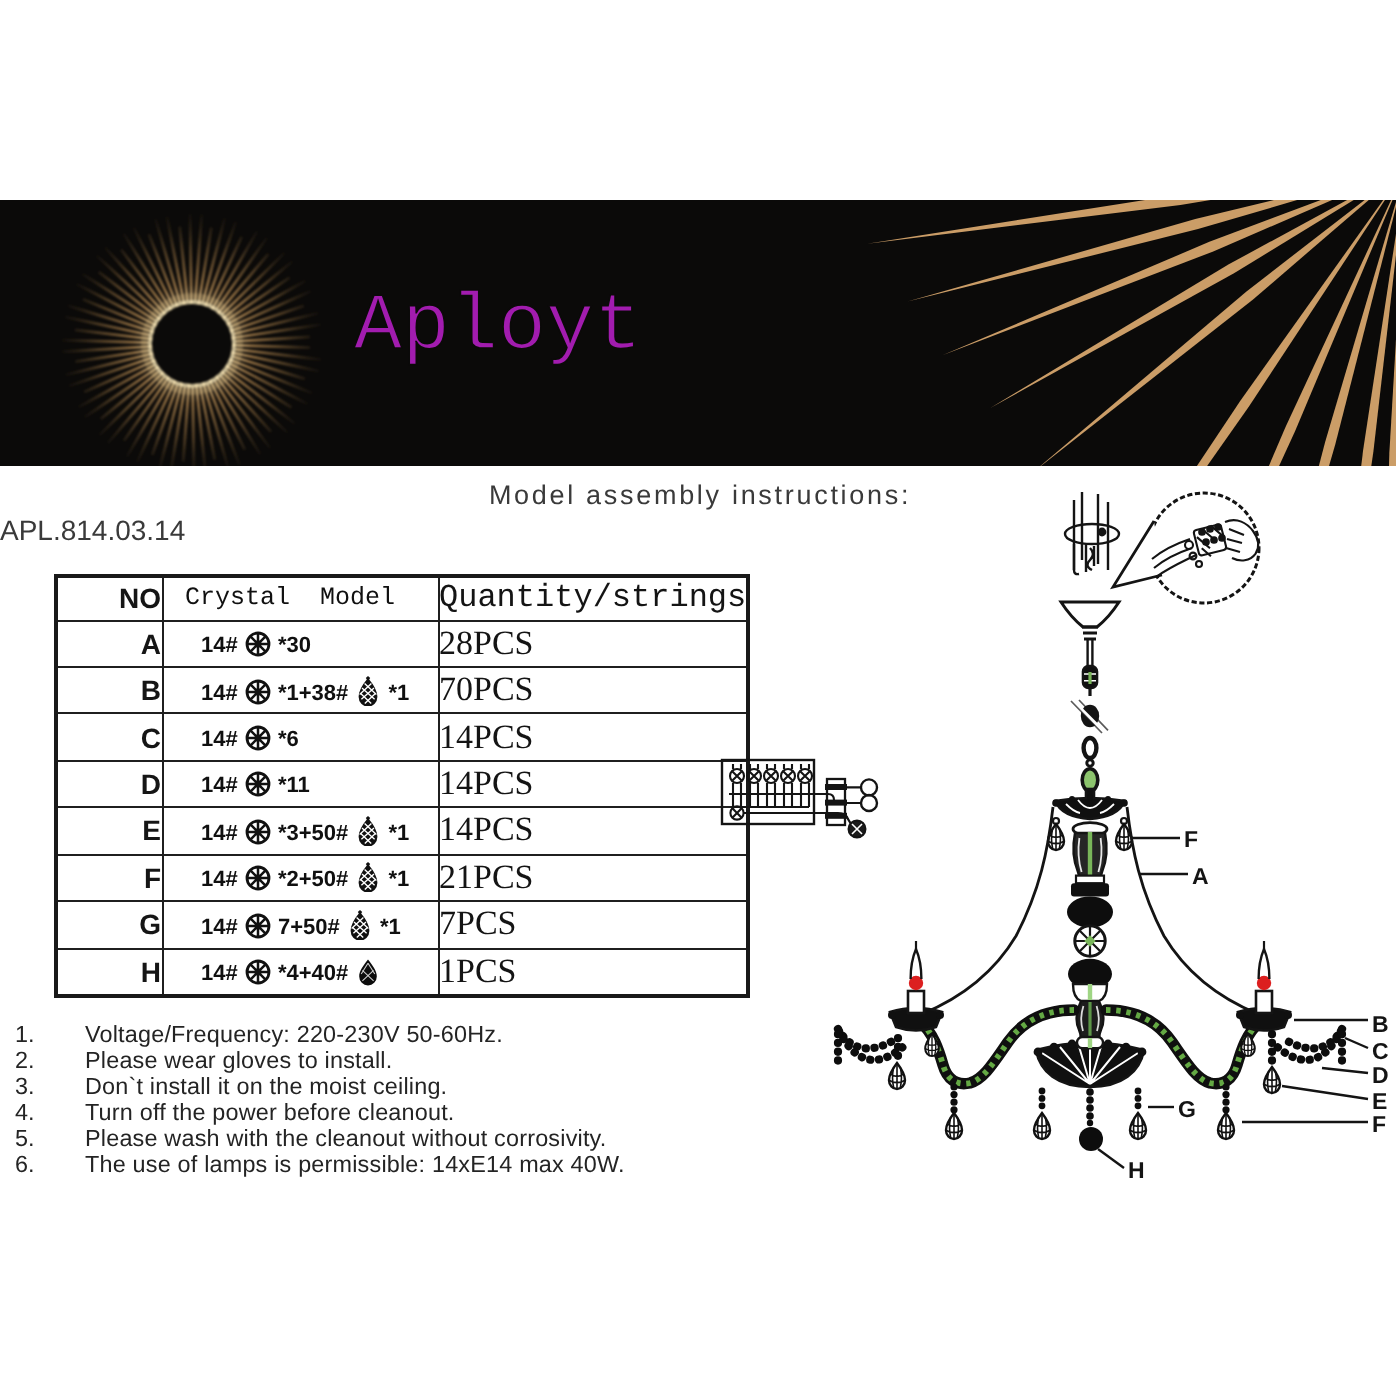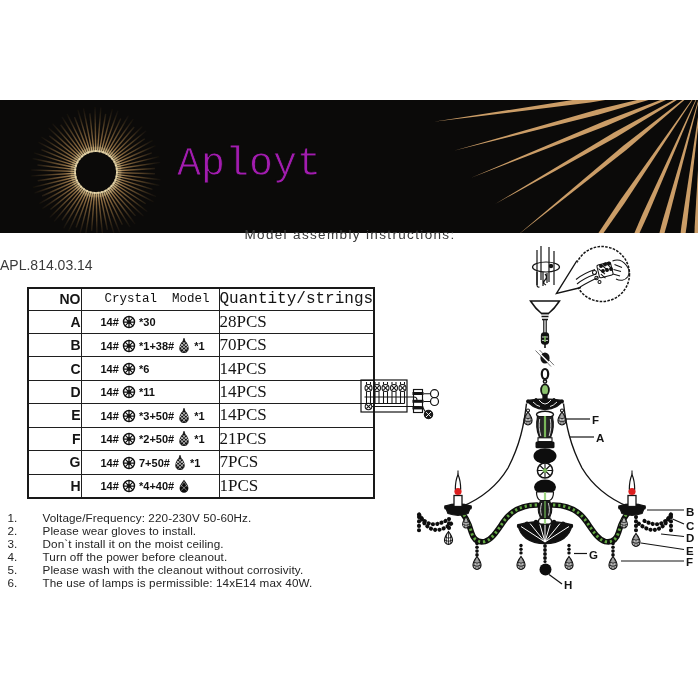--- a/index.html
+++ b/index.html
@@ -1,29 +1,29 @@
 <!DOCTYPE html>
 <html><head><meta charset="utf-8">
 <style>
 html,body{margin:0;padding:0}
 body{width:700px;height:700px;background:#ffffff;font-family:"Liberation Sans",sans-serif;position:relative;overflow:hidden}
 .abs{position:absolute}
 #banner{left:0;top:100px;width:698px;height:133px;background:#0b0a09}
 #wordmark{left:177px;top:142px;font-family:Liberation Mono, monospace;font-size:40px;color:#a21caf;letter-spacing:0;-webkit-text-stroke:0.8px #0b0a09}
-#title1{left:0;top:227px;width:700px;text-align:center;font-size:13.5px;color:#3a3a3a;letter-spacing:1.35px}
+#title1{left:0;top:240px;width:700px;text-align:center;font-size:13.5px;color:#3a3a3a;letter-spacing:1.35px}
 #title2{left:0;top:256.5px;width:700px;font-size:14px;color:#3a3a3a;letter-spacing:0px}
 table{border-collapse:collapse;table-layout:fixed}
 #tbl{left:27px;top:287px}
 #tbl td{border:1.3px solid #1f1f1f;padding:0;height:23.45px;overflow:hidden;white-space:nowrap;box-sizing:border-box}
 #tbl tr.hd td{height:22px}
 #tbl{border:2px solid #191919}
 #tbl td.no{width:53px;text-align:right;font-weight:bold;font-size:14px;color:#151515}
 #tbl td.cr{width:138px;padding-left:19px;font-size:11px;font-weight:bold;color:#101010}
 #tbl td.qt{width:113px;font-family:"Liberation Serif",serif;font-size:17px;color:#141414}
-#tbl td.crh{font-family:"Liberation Mono",monospace;font-weight:normal;font-size:12.5px;padding-left:23px;letter-spacing:0}
+#tbl td.crh{font-family:"Liberation Mono",monospace;font-weight:normal;font-size:12.5px;padding-left:11px;letter-spacing:0}
 #tbl td.qth{font-family:"Liberation Mono",monospace;font-size:16px;text-align:right}
 .ic{vertical-align:-3px}
 #list{left:0;top:511px;width:640px;font-size:11.7px;color:#242424;line-height:13.1px}
 #list .n{position:absolute;left:7.5px}
 #list .t{position:absolute;left:42.5px;letter-spacing:.1px}
 </style></head>
 <body>
 <svg width="0" height="0" style="position:absolute">
 <defs>
 <g id="c1">

